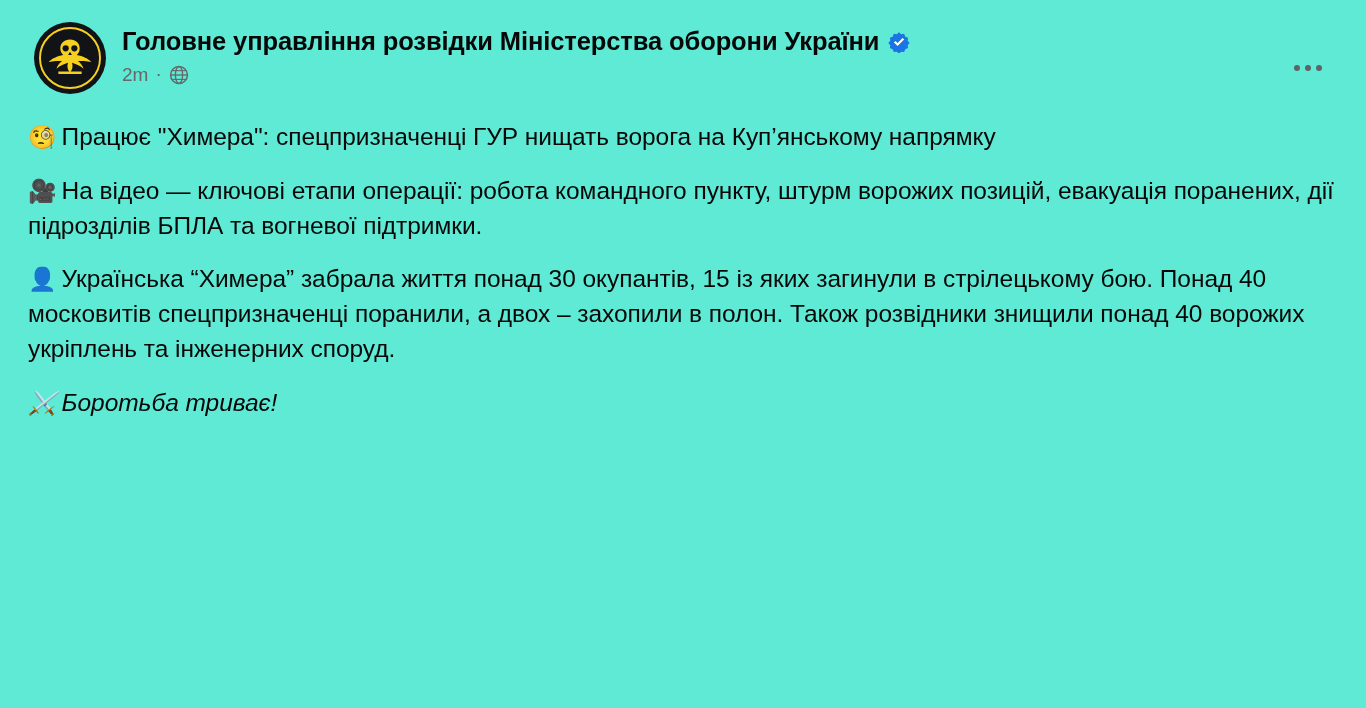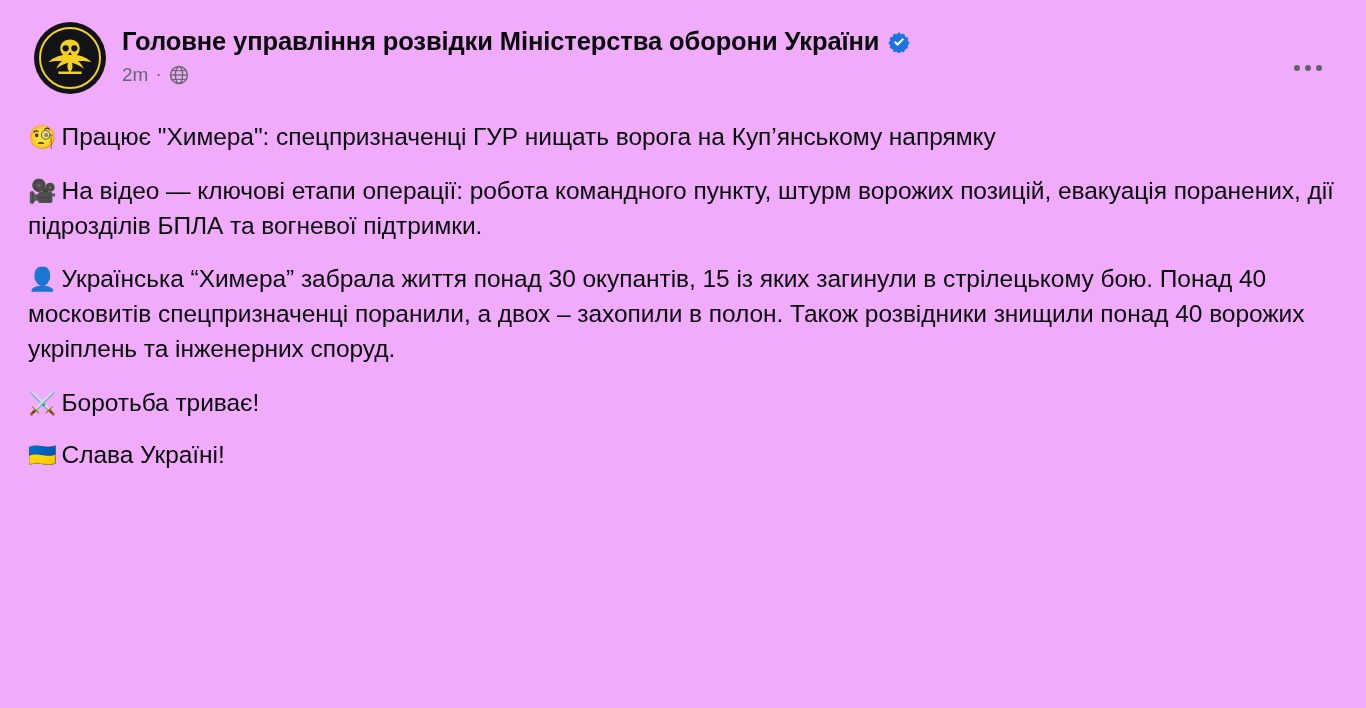--- a/index.html
+++ b/index.html
@@ -10,21 +10,21 @@
     height: 708px;
     background: #ffffff;
     font-family: "Liberation Sans", sans-serif;
     overflow: hidden;
   }
 
   .post {
     position: relative;
     width: 1366px;
     height: 708px;
-    background: #f0abfc;
+    background: #5eead4;
     padding: 22px 28px 8px 28px;
   }
 
   .post-header {
     display: flex;
     align-items: flex-start;
     gap: 16px;
     padding-left: 6px;
   }
 
@@ -120,21 +120,21 @@
     margin-top: 26px;
     color: #080809;
     font-size: 24.5px;
     line-height: 1.42;
     letter-spacing: -0.05px;
   }
   .para {
     margin: 0 0 19px 0;
   }
   .para:last-child { margin-bottom: 0; }
-  .para.tight { margin-bottom: 18px; }
+  .para.tight { margin-bottom: 7px; font-style: italic; }
   .emo {
     font-family: "DejaVu Sans", sans-serif;
     font-size: 23px;
     margin-right: 5px;
   }
 </style>
 </head>
 <body>
 
 <div class="post">
@@ -198,19 +198,16 @@
     </p>
 
     <p class="para">
       <span class="emo">👤</span><span>Українська “Химера” забрала життя понад 30 окупантів, 15 із яких загинули в стрілецькому бою. Понад 40 московитів спецпризначенці поранили, а двох – захопили в полон. Також розвідники знищили понад 40 ворожих укріплень та інженерних споруд.</span>
     </p>
 
     <p class="para tight">
       <span class="emo">⚔️</span><span>Боротьба триває!</span>
     </p>
 
-    <p class="para">
-      <span class="emo">🇺🇦</span><span>Слава Україні!</span>
-    </p>
 
   </div>
 
 </div>
 
 </body></html>

